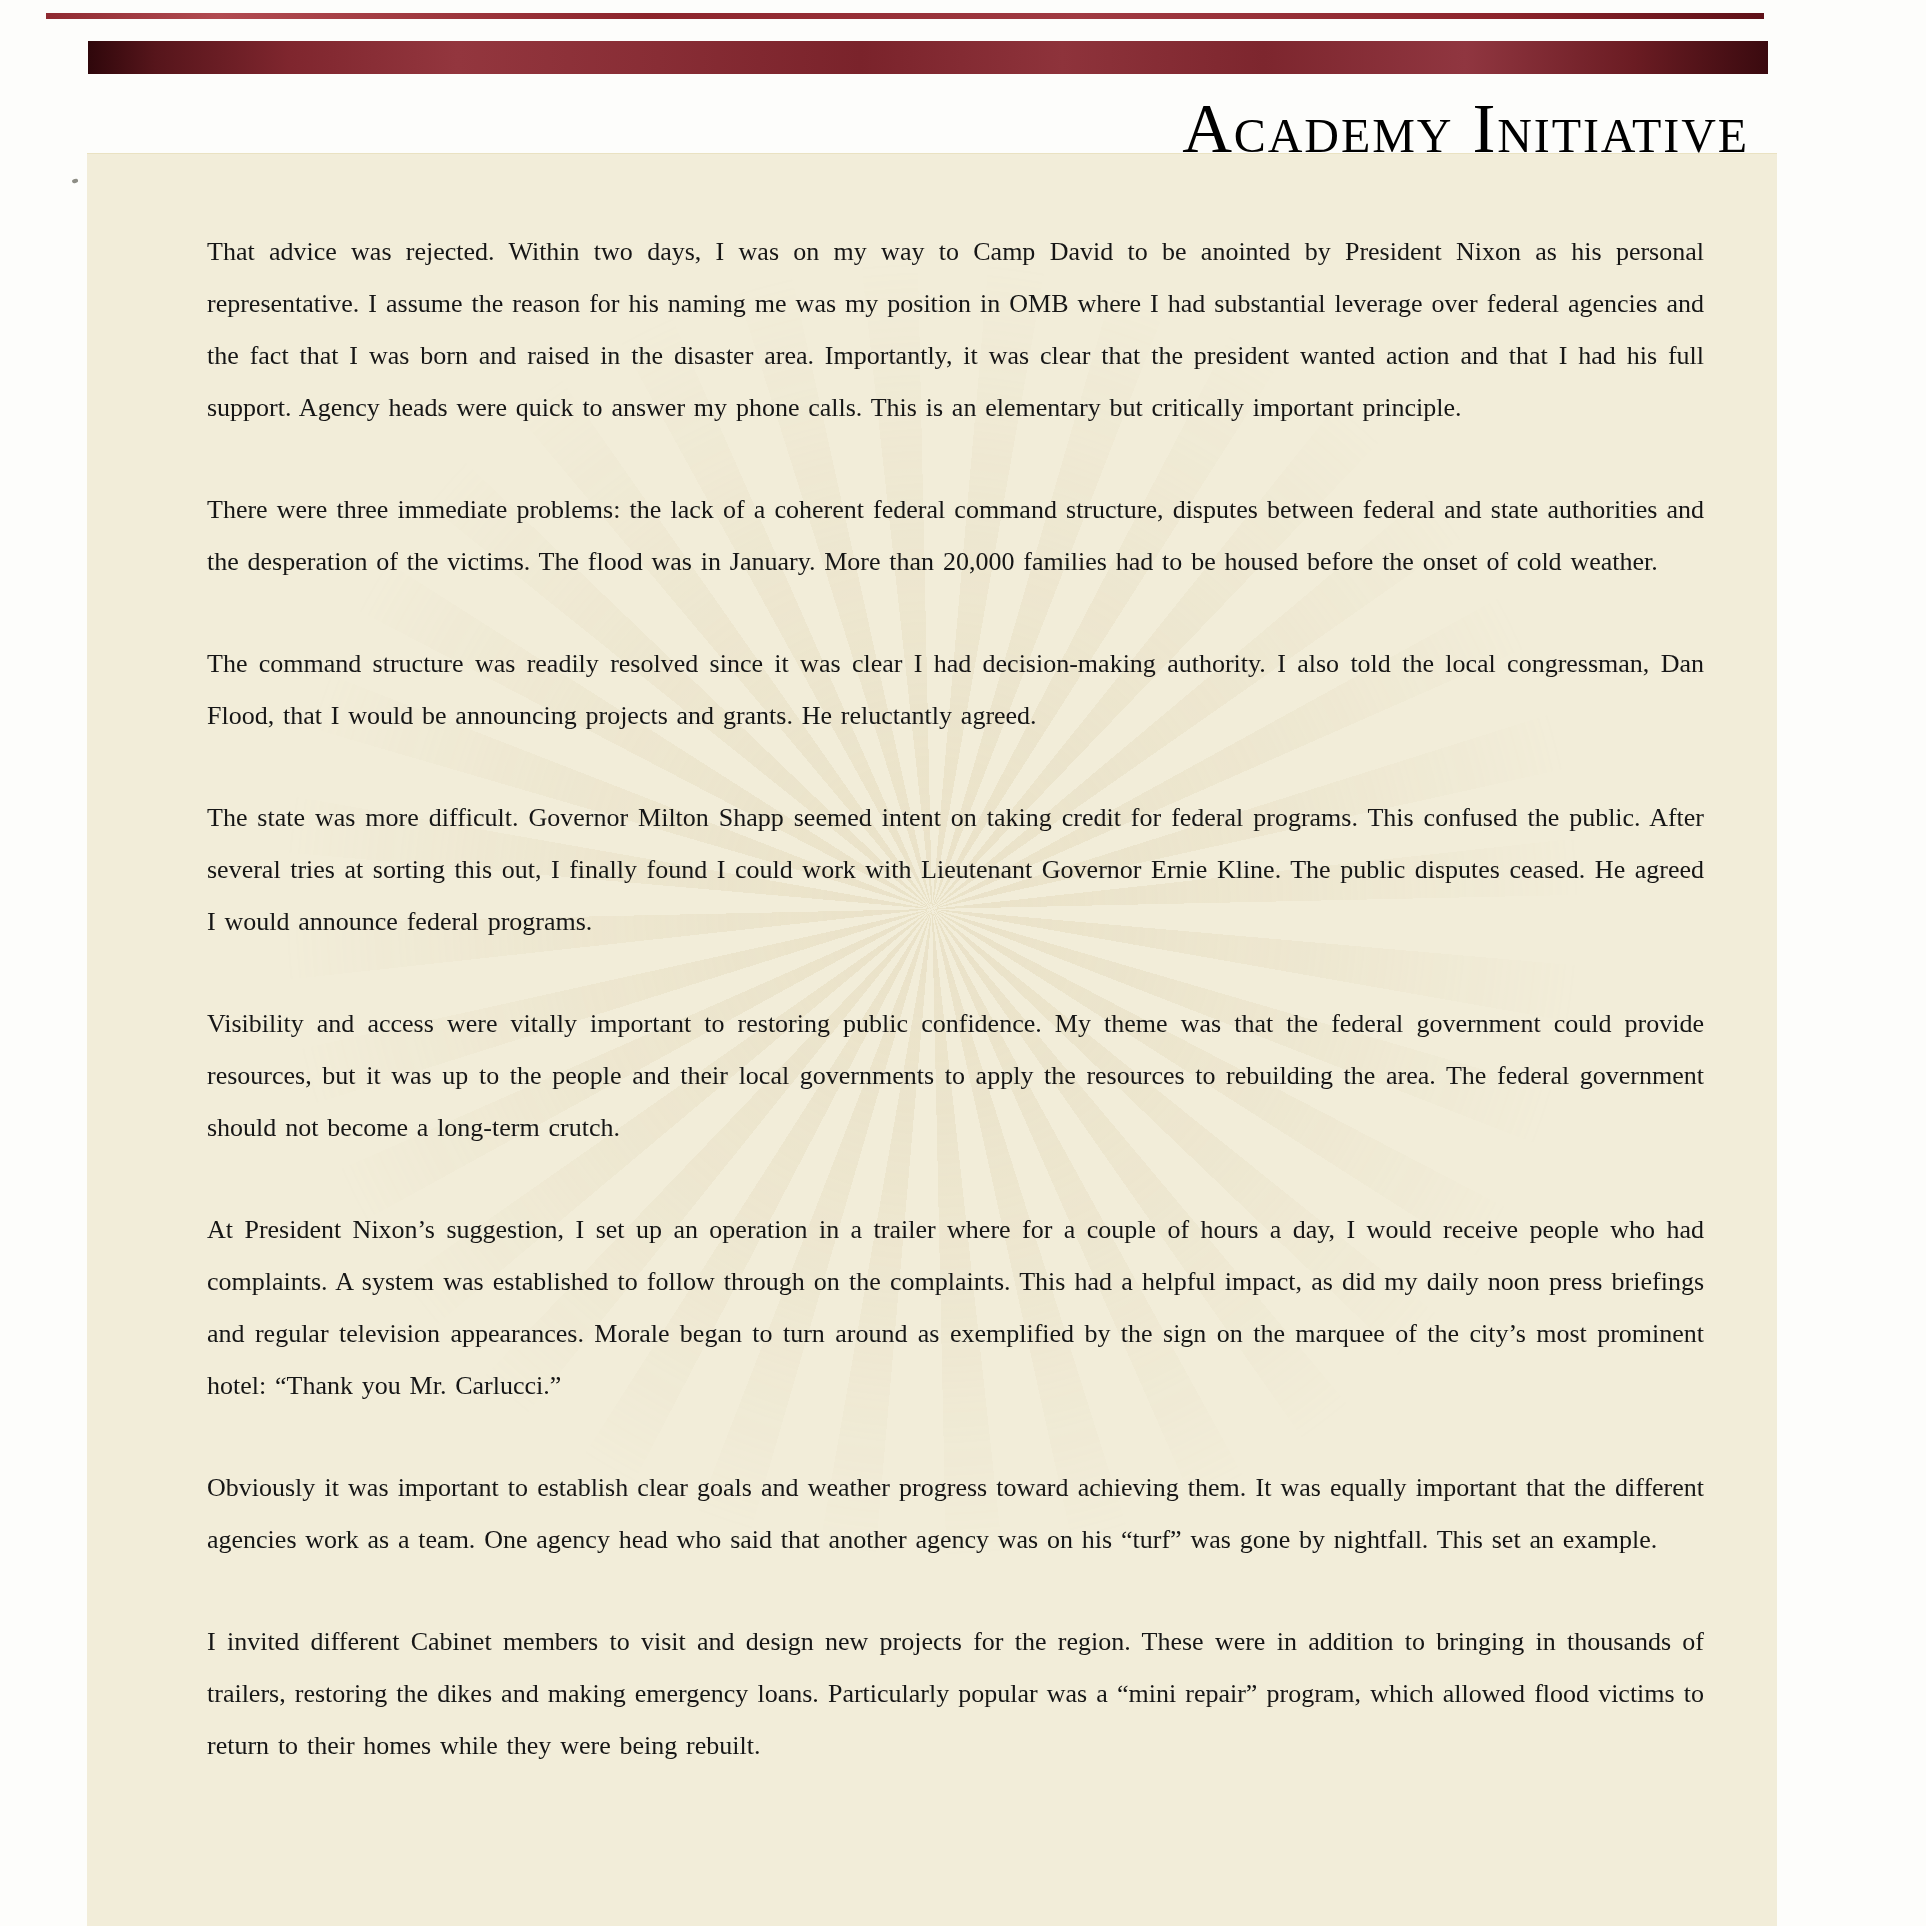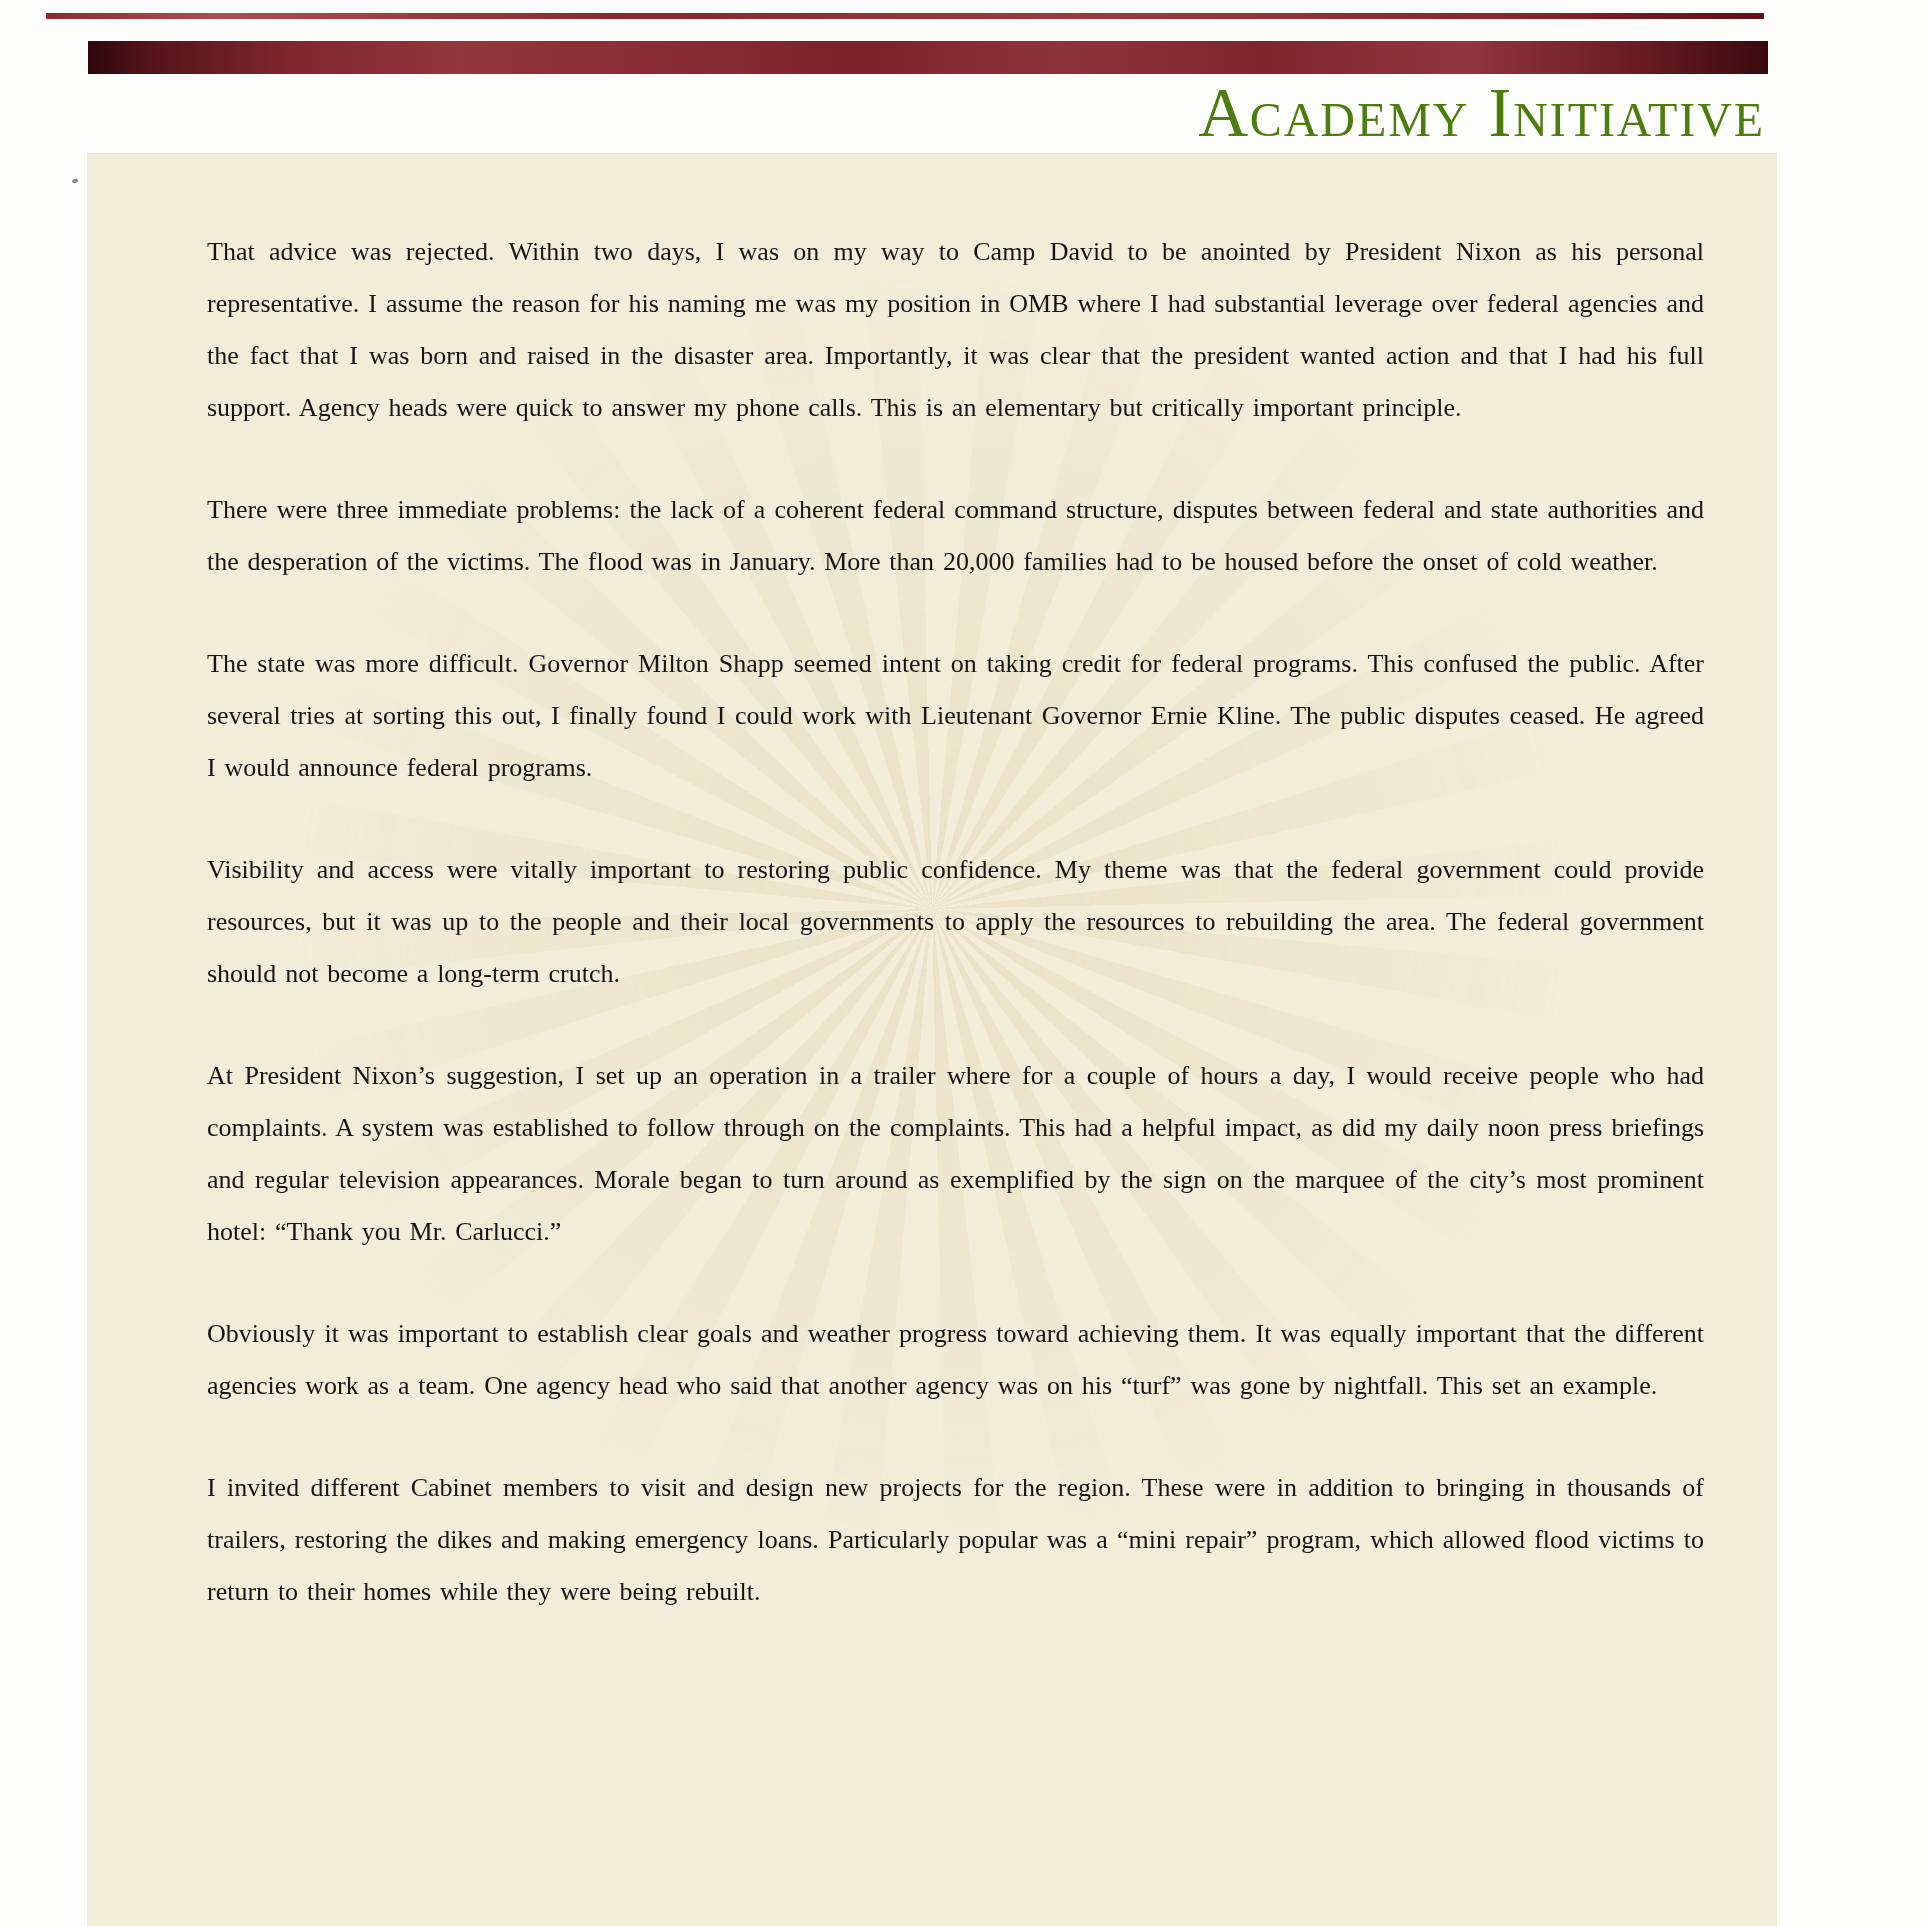--- a/index.html
+++ b/index.html
@@ -30,27 +30,27 @@
   .bar.top {
     top: 41px;
     background: linear-gradient(90deg,
       #2f070b 0%, #56151b 4%, #7f262e 12%, #93363e 22%, #882d35 34%,
       #7a232b 46%, #8e333b 58%, #7d262e 70%, #903640 82%, #6b1c23 92%, #3a0a0f 100%);
   }
 
   .title {
     position: absolute;
     top: 79px; right: 184px;
-    margin: 0;
+    margin: 16px;
     font-family: "Liberation Serif", serif;
     font-weight: normal;
     font-variant: small-caps;
     font-size: 69px;
     letter-spacing: 1.9px;
-    color: #4d7c0f;
+    color: #000000;
     line-height: 1;
     white-space: nowrap;
   }
 
   
   .content {
     position: absolute;
     left: 87px; top: 153px;
     width: 1690px; height: 2124px;
     background: #f2edd9;
@@ -105,20 +105,21 @@
   <h1 class="title">Academy Initiative</h1>
 
   <div class="speck"></div>
 
   <div class="content">
     <div class="watermark"></div>
 
     <div class="text">
       <p>That advice was rejected. Within two days, I was on my way to Camp David to be anointed by President Nixon as his personal representative. I assume the reason for his naming me was my position in OMB where I had substantial leverage over federal agencies and the fact that I was born and raised in the disaster area. Importantly, it was clear that the president wanted action and that I had his full support. Agency heads were quick to answer my phone calls. This is an elementary but critically important principle.</p>
       <p>There were three immediate problems: the lack of a coherent federal command structure, disputes between federal and state authorities and the desperation of the victims. The flood was in January. More than 20,000 families had to be housed before the onset of cold weather.</p>
+      <p>The command structure was readily resolved since it was clear I had decision-making authority. I also told the local congressman, Dan Flood, that I would be announcing projects and grants. He reluctantly agreed.</p>
       <p>The state was more difficult. Governor Milton Shapp seemed intent on taking credit for federal programs. This confused the public. After several tries at sorting this out, I finally found I could work with Lieutenant Governor Ernie Kline. The public disputes ceased. He agreed I would announce federal programs.</p>
       <p>Visibility and access were vitally important to restoring public confidence. My theme was that the federal government could provide resources, but it was up to the people and their local governments to apply the resources to rebuilding the area. The federal government should not become a long-term crutch.</p>
       <p>At President Nixon’s suggestion, I set up an operation in a trailer where for a couple of hours a day, I would receive people who had complaints. A system was established to follow through on the complaints. This had a helpful impact, as did my daily noon press briefings and regular television appearances. Morale began to turn around as exemplified by the sign on the marquee of the city’s most prominent hotel: “Thank you Mr. Carlucci.”</p>
       <p>Obviously it was important to establish clear goals and weather progress toward achieving them. It was equally important that the different agencies work as a team. One agency head who said that another agency was on his “turf” was gone by nightfall. This set an example.</p>
       <p>I invited different Cabinet members to visit and design new projects for the region. These were in addition to bringing in thousands of trailers, restoring the dikes and making emergency loans. Particularly popular was a “mini repair” program, which allowed flood victims to return to their homes while they were being rebuilt.</p>
     </div>
 
   </div>
 
 </div>

